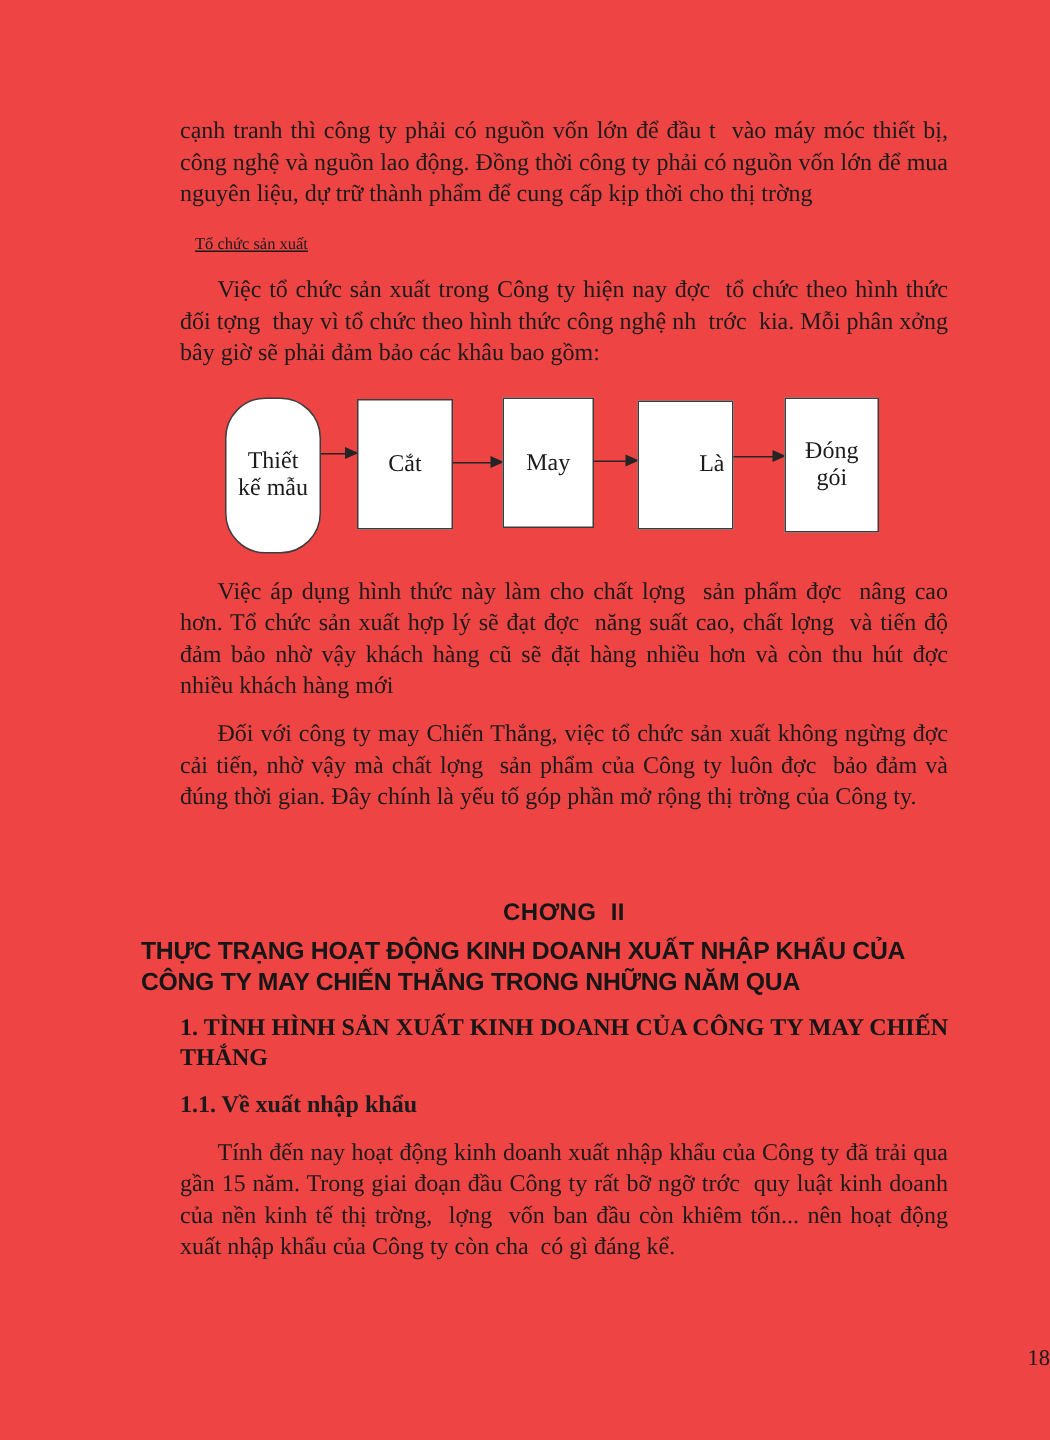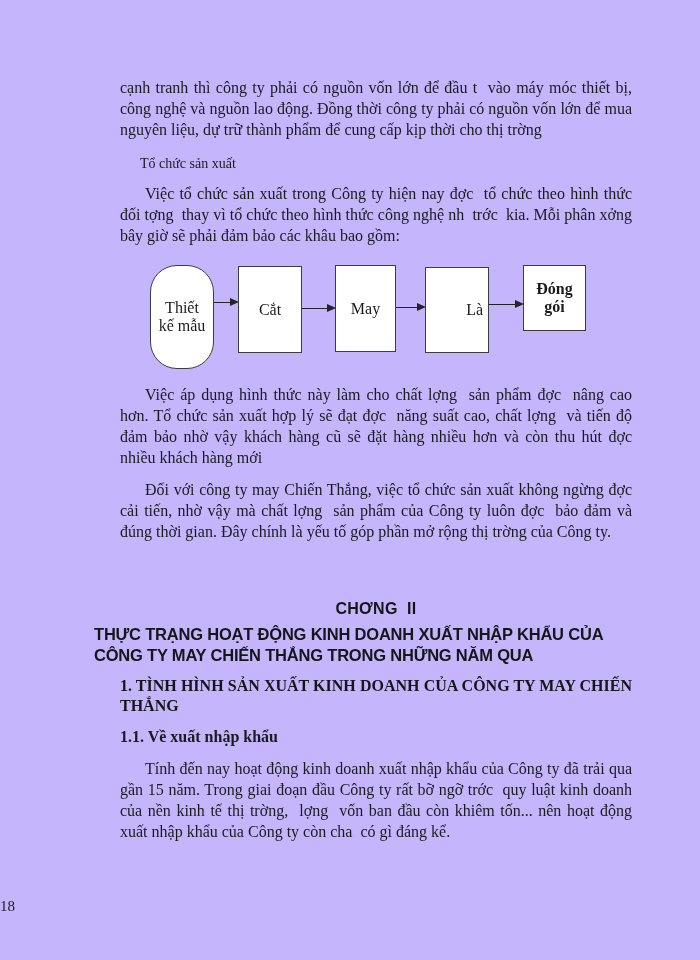--- a/index.html
+++ b/index.html
@@ -1,40 +1,41 @@
 <!DOCTYPE html>
 <html><head>
 <meta charset="utf-8">
 <style>
   html,body { margin:0; padding:0; background:#e8e8e8; }
   .page {
     position: relative;
     width: 700px;
     height: 960px;
     margin: 0 auto;
-    background: #c4b5fd;
+    background: #ef4444;
     font-family: "Liberation Serif", serif;
     color: #1b1b1b;
     overflow: hidden;
   }
   .para {
     position: absolute;
     left: 120px;
     width: 512px;
     font-size: 16px;
     line-height: 21px;
     text-align: justify;
     white-space: pre-wrap;
   }
   .indent { text-indent: 25px; }
   .inline-heading {
     position: absolute;
-    left: 140px;
-    font-size: 14px;
+    left: 130px;
+    font-size: 11px;
     line-height: 21px;
+    text-decoration: underline;
   }
   
   .flowchart {
     position: absolute;
     left: 0; top: 263px;
     width: 700px; height: 95px;
   }
   .flow-box {
     position: absolute;
     border: 1.5px solid #3d3d3d;
@@ -45,21 +46,21 @@
     text-align: center;
     font-size: 16px;
     line-height: 18px;
     padding: 0 5px;
     box-sizing: border-box;
   }
   .flow-box.b1 { left:150px; top:2px;  width:64px; height:104px;border-radius:27px; }
   .flow-box.b2 { left:238px; top:3px;  width:64px; height:87px; }
   .flow-box.b3 { left:335px; top:2px;  width:61px; height:87px; }
   .flow-box.b4 { left:425px; top:4px;  width:64px; height:86px;justify-content:flex-end; }
-  .flow-box.b5 { left:523px; top:2px;  width:63px; height:66px;font-weight:bold; }
+  .flow-box.b5 { left:523px; top:2px;  width:63px; height:90px; }
   .flow-arrow {
     position: absolute;
     height: 0;
     border-top: 1.8px solid #242424;
   }
   .flow-arrow::after {
     content: "";
     position: absolute;
     right: -2px; top: -5.5px;
     width: 0; height: 0;
@@ -116,21 +117,21 @@
     position: absolute;
     left: 120px; top: 728px;
     width: 512px;
     font-weight: 700;
     font-size: 16px;
   }
   .page-number {
     position: absolute;
     left: 0; top: 898px;
     width: 700px;
-    text-align: left;
+    text-align: right;
     font-size: 15px;
     color: #1b1b1b;
   }
 </style>
 </head>
 <body>
 
 <div class="page">
 
   <div class="para" style="top:77px;">cạnh tranh thì công ty phải có nguồn vốn lớn để đầu t  vào máy móc thiết bị, công nghệ và nguồn lao động. Đồng thời công ty phải có nguồn vốn lớn để mua nguyên liệu, dự trữ thành phẩm để cung cấp kịp thời cho thị trờng</div>

